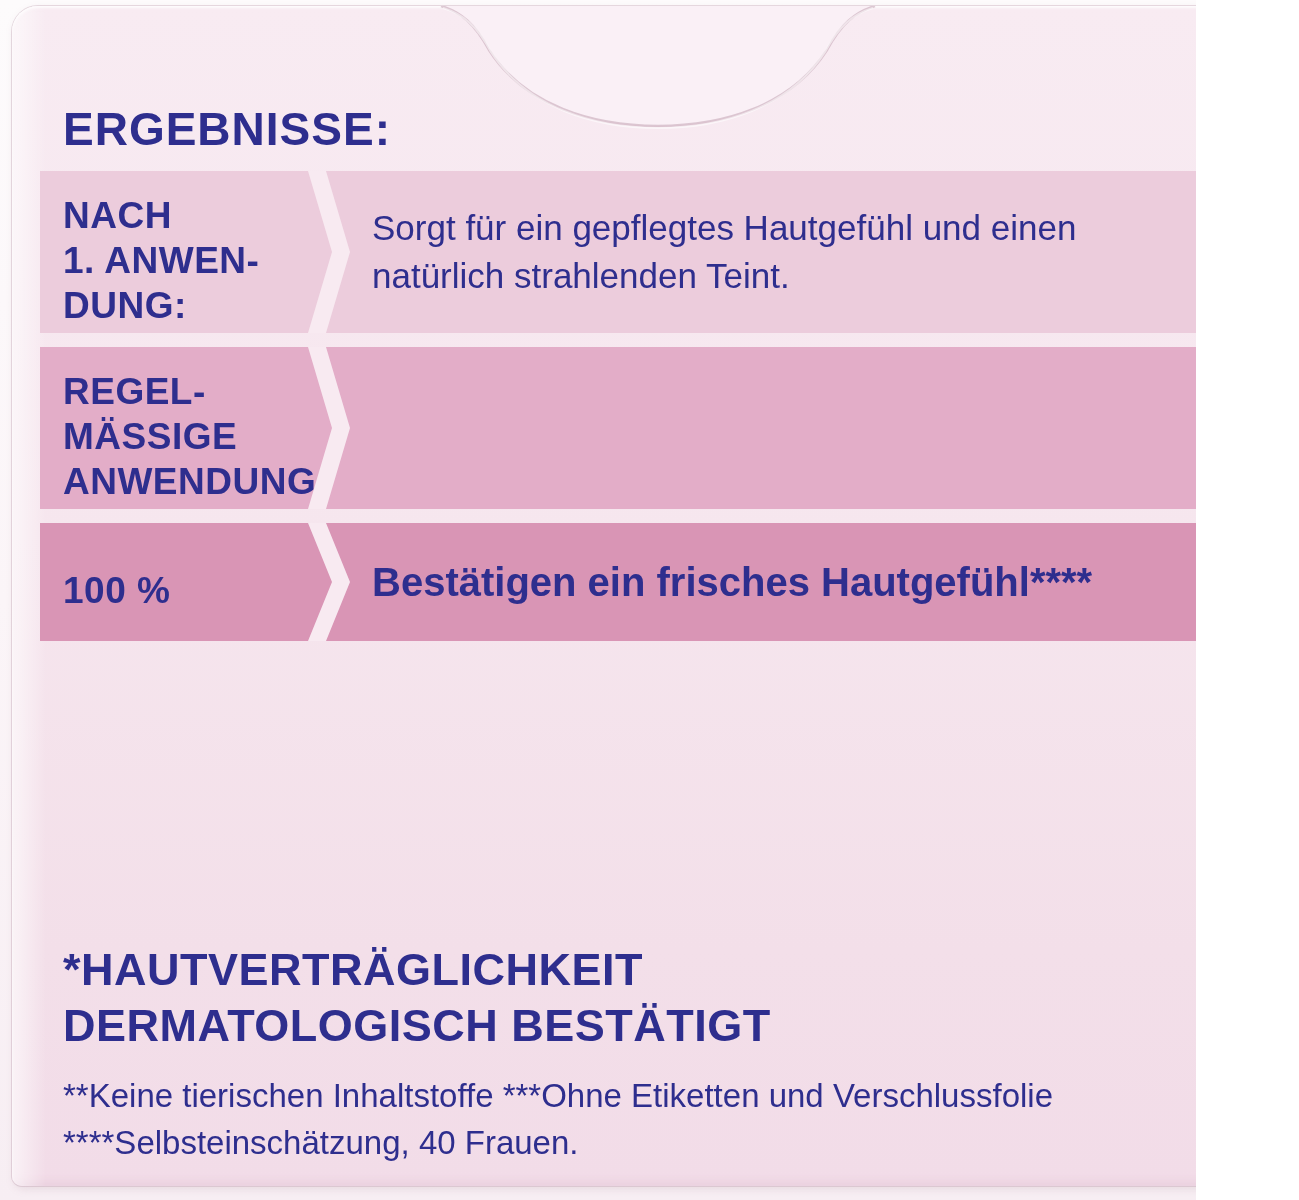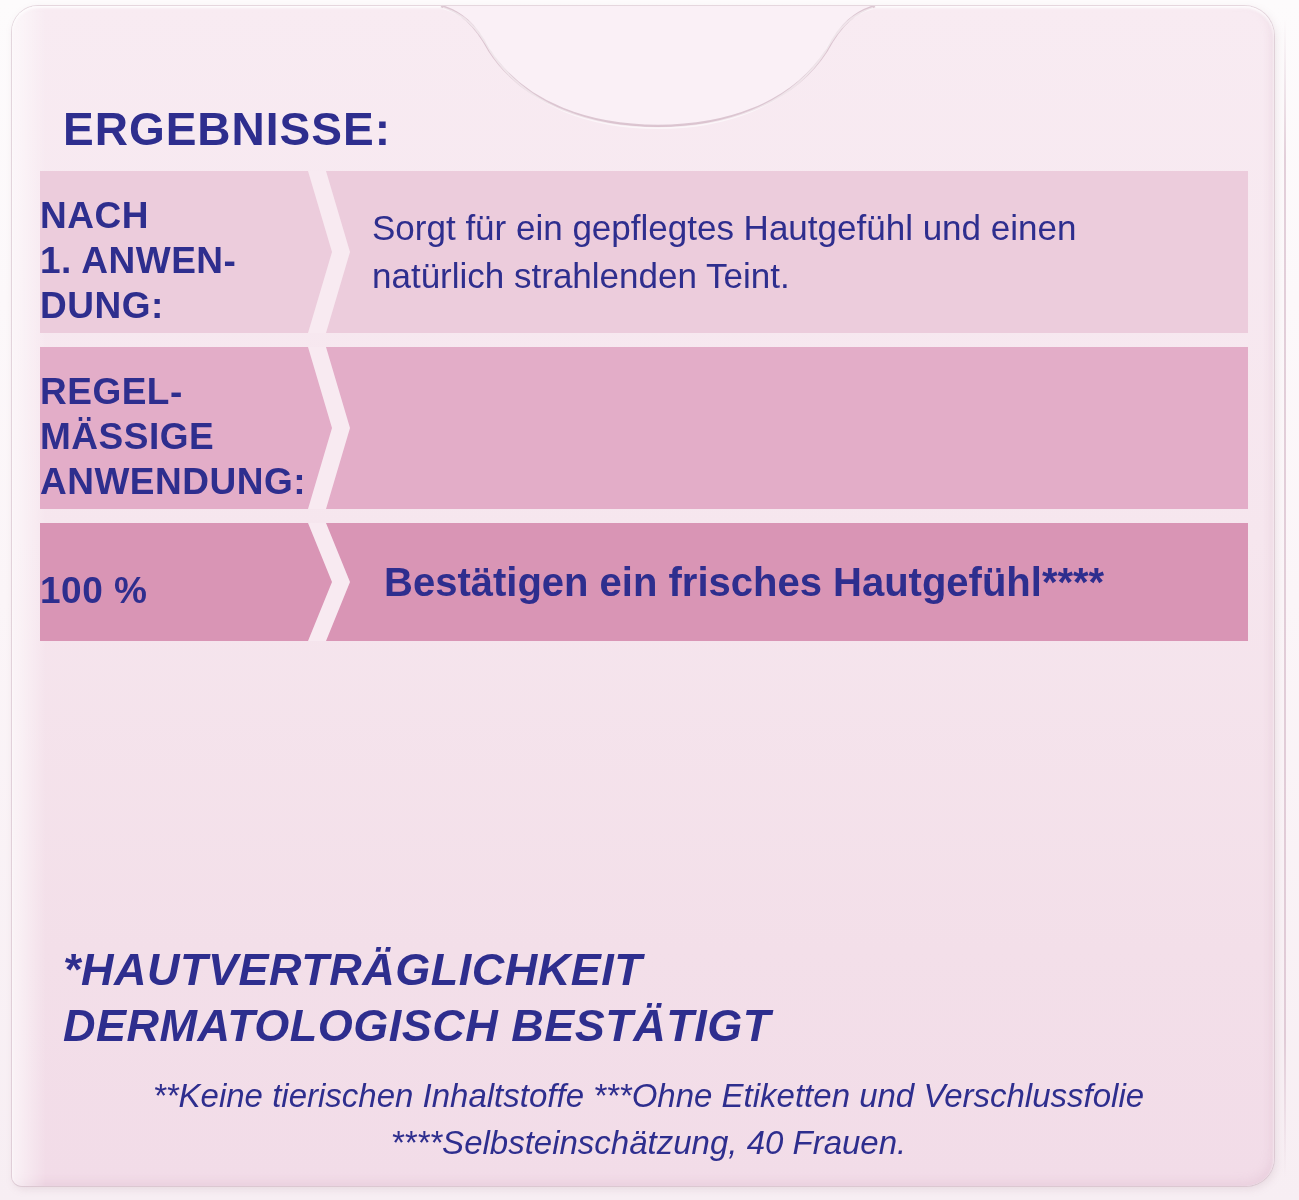--- a/index.html
+++ b/index.html
@@ -4,21 +4,21 @@
 <style>
   html, body {
     margin: 0;
     padding: 0;
     background: #ffffff;
     font-family: "Liberation Sans", "DejaVu Sans", sans-serif;
   }
 
   .stage {
     position: relative;
-    width: 1299px;
+    width: 1196px;
     height: 1200px;
     overflow: hidden;
     background: linear-gradient(180deg, #fdfbfc 0%, #fbf5f8 50%, #f7eef3 100%);
   }
 
   
   .panel {
     position: absolute;
     left: 12px;
     top: 6px;
@@ -97,20 +97,21 @@
   .row-1 { height: 162px; background: var(--row1-bg, #ecccdc); }
   .row-2 { height: 162px; background: var(--row2-bg, #e3adc8); }
   .row-3 { height: 118px; background: var(--row3-bg, #d995b5); margin-bottom: 0; }
 
   .row-label {
     position: absolute;
     left: 0;
     top: 16px;
     bottom: 0;
     width: 258px;
+    padding-left: 23px;
     display: flex;
     align-items: center;
     font-size: 37px;
     font-weight: bold;
     line-height: 45px;
     letter-spacing: 0.5px;
     white-space: pre-line;
     color: var(--text-navy, #2e2e8e);
   }
 
@@ -129,44 +130,42 @@
     right: 14px;
     top: 0;
     bottom: 0;
     display: flex;
     align-items: center;
     font-size: 35px;
     line-height: 48px;
     white-space: pre-line;
     color: var(--text-navy, #2e2e8e);
   }
-  .row-3 .row-text { font-weight: bold; font-size: 40px; margin-left: 12px; }
+  .row-3 .row-text { font-weight: bold; font-size: 40px; }
 
   .footnotes {
     position: absolute;
     left: 51px;
     top: 936px;
     right: 40px;
-    font-style: italic;
   }
   .footnote-title {
     font-size: 45px;
     font-weight: bold;
     line-height: 56px;
     letter-spacing: 0.5px;
     white-space: pre-line;
     color: var(--text-navy, #2e2e8e);
   }
   .footnote-small {
     margin-top: 18px;
     font-size: 33px;
     line-height: 47px;
     white-space: pre-line;
     color: var(--text-navy, #2e2e8e);
-    text-align: center;
   }
 </style>
 </head>
 <body>
 
 <div class="stage">
 
   <div class="panel"></div>
   <div class="fold-line-right"></div>
 

